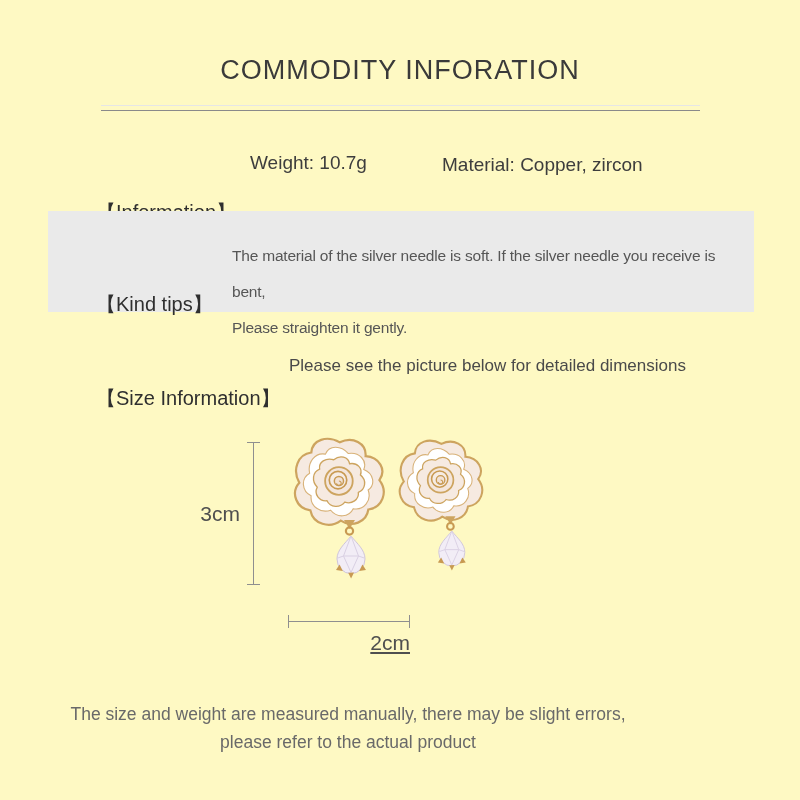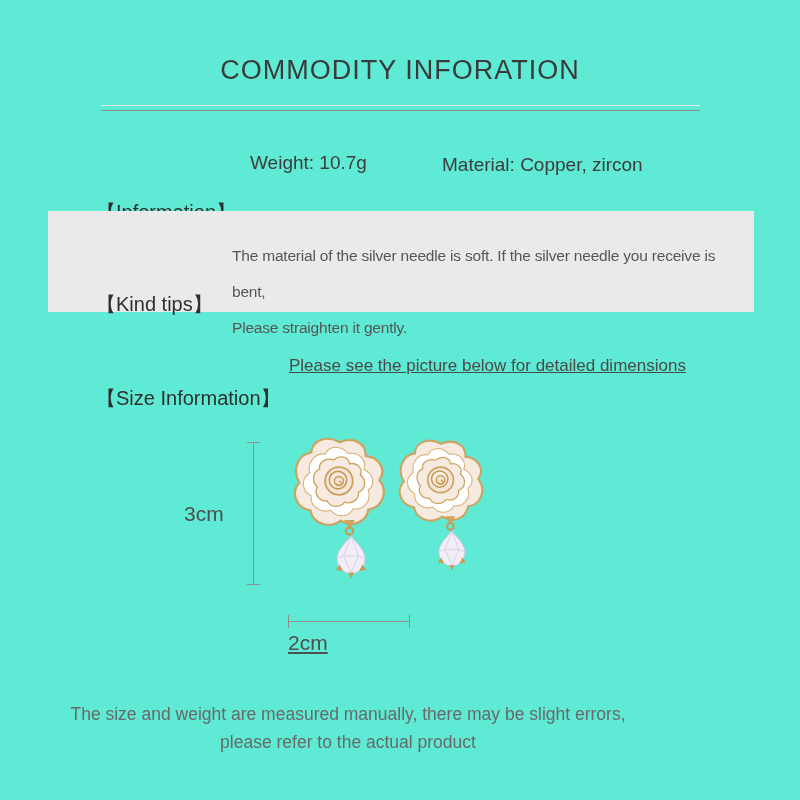--- a/index.html
+++ b/index.html
@@ -5,21 +5,21 @@
   html, body {
     margin: 0;
     padding: 0;
     background: #ffffff;
     font-family: "Liberation Sans", sans-serif;
   }
   .page {
     position: relative;
     width: 800px;
     height: 800px;
-    background: #5eead4;
+    background: #fef9c3;
     overflow: hidden;
   }
   .page-title {
     position: absolute;
     top: 55px;
     left: 0;
     width: 800px;
     text-align: center;
     font-size: 27px;
     font-weight: 400;
@@ -79,21 +79,20 @@
     line-height: 36px;
     color: #565656;
   }
   .size-note {
     position: absolute;
     left: 289px;
     top: 356px;
     font-size: 17px;
     color: #4a4a4a;
     white-space: nowrap;
-    text-decoration: underline;
   }
   
   .vmeasure {
     position: absolute;
     left: 247px;
     top: 442px;
     width: 13px;
     height: 143px;
   }
   .vmeasure .m-line {
@@ -130,21 +129,21 @@
     top: 0; bottom: 0;
     width: 1px;
     background: #8f8f8f;
   }
   .hmeasure .m-cap-left { left: 0; }
   .hmeasure .m-cap-right { right: 0; }
   .dim-label {
     position: absolute;
     font-size: 21px;
     color: #4f4f4f;
-    text-align: left;
+    text-align: right;
   }
   .dim-height { left: 184px; top: 502px; width: 56px; }
   .dim-width  { left: 288px; top: 631px; width: 122px; text-decoration: underline; }
   .earring-left {
     position: absolute;
     left: 291px;
     top: 436px;
   }
   .earring-right {
     position: absolute;

